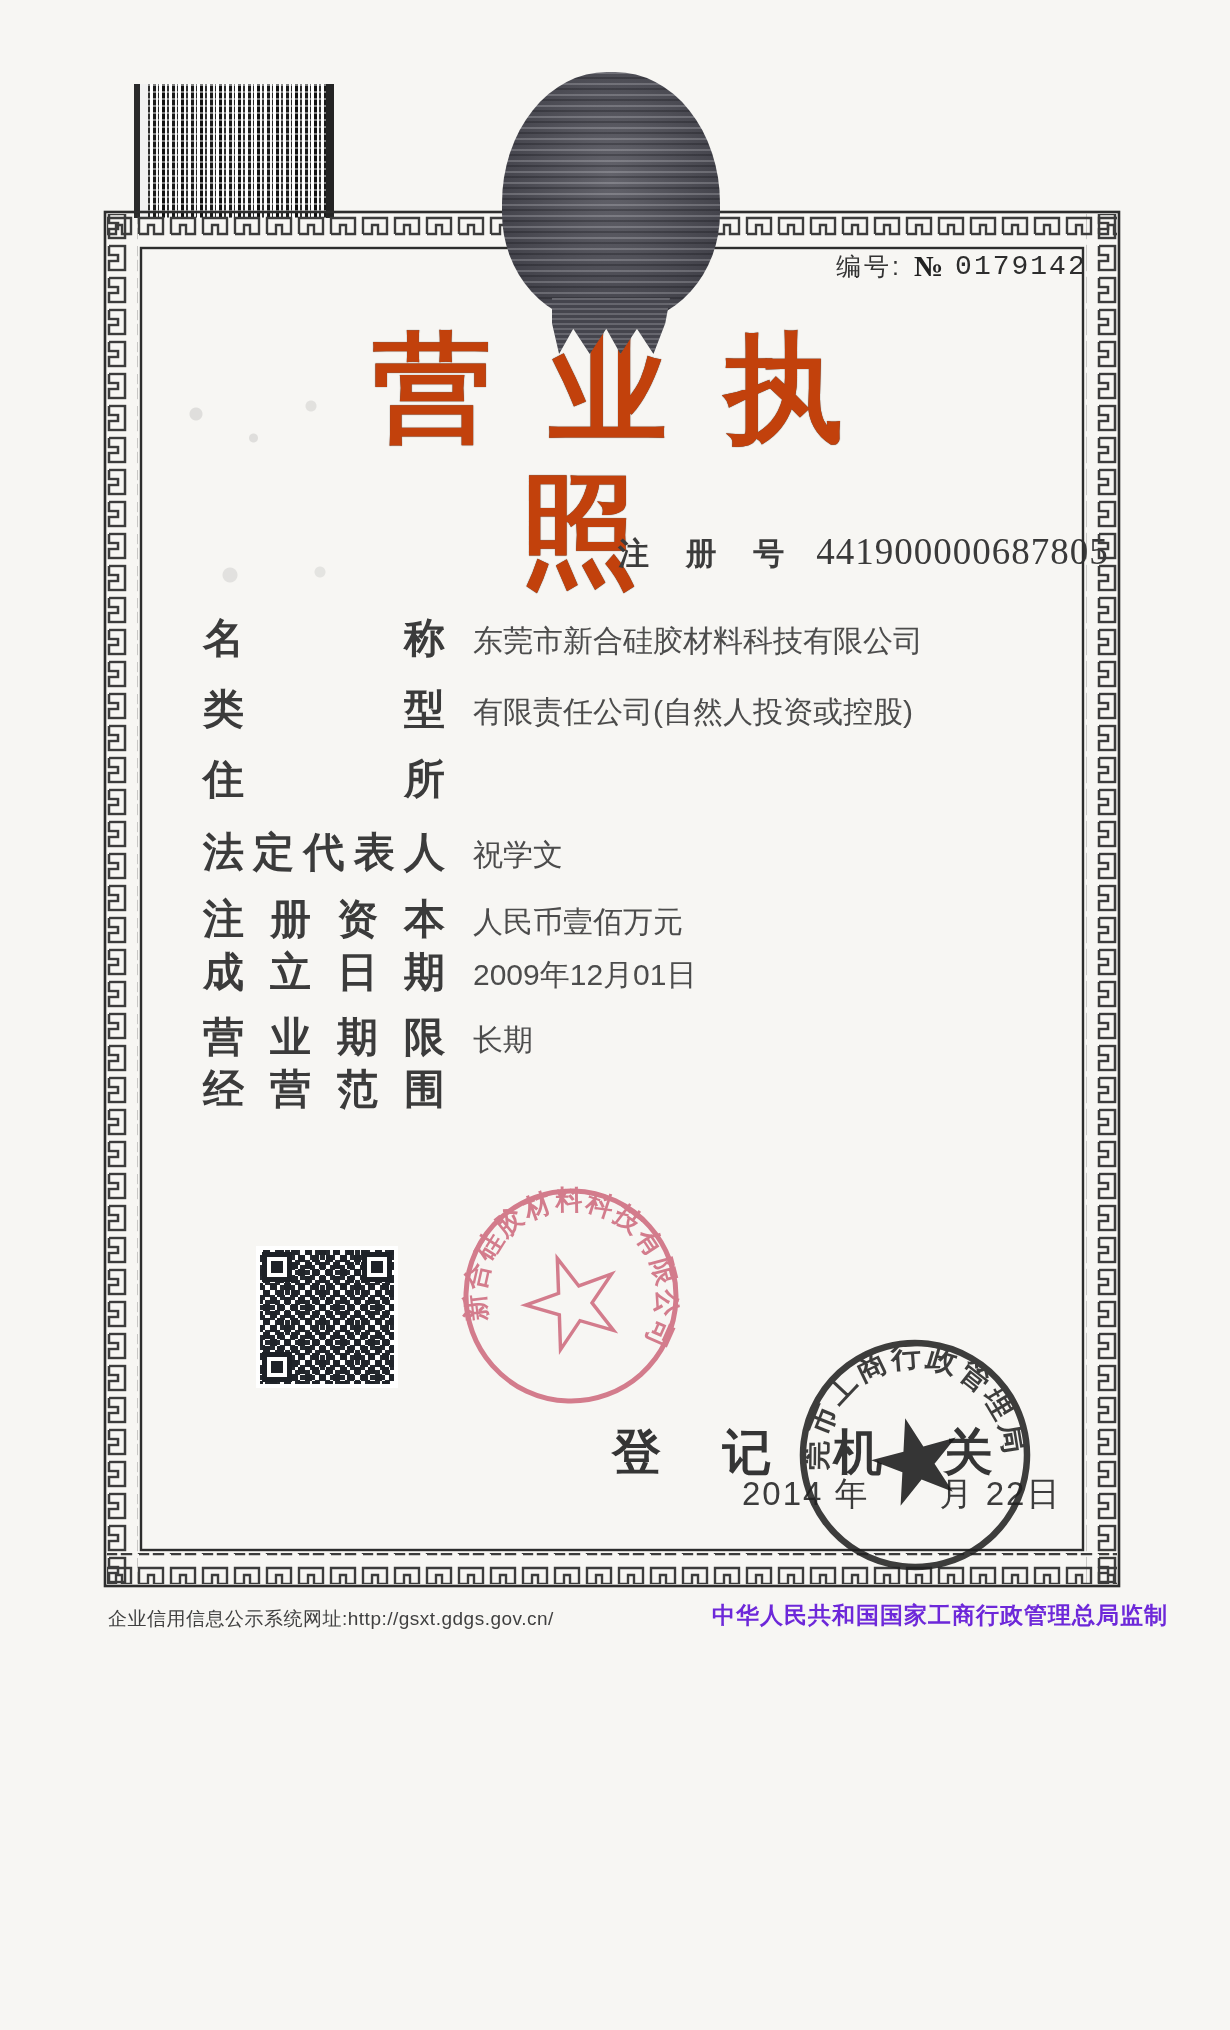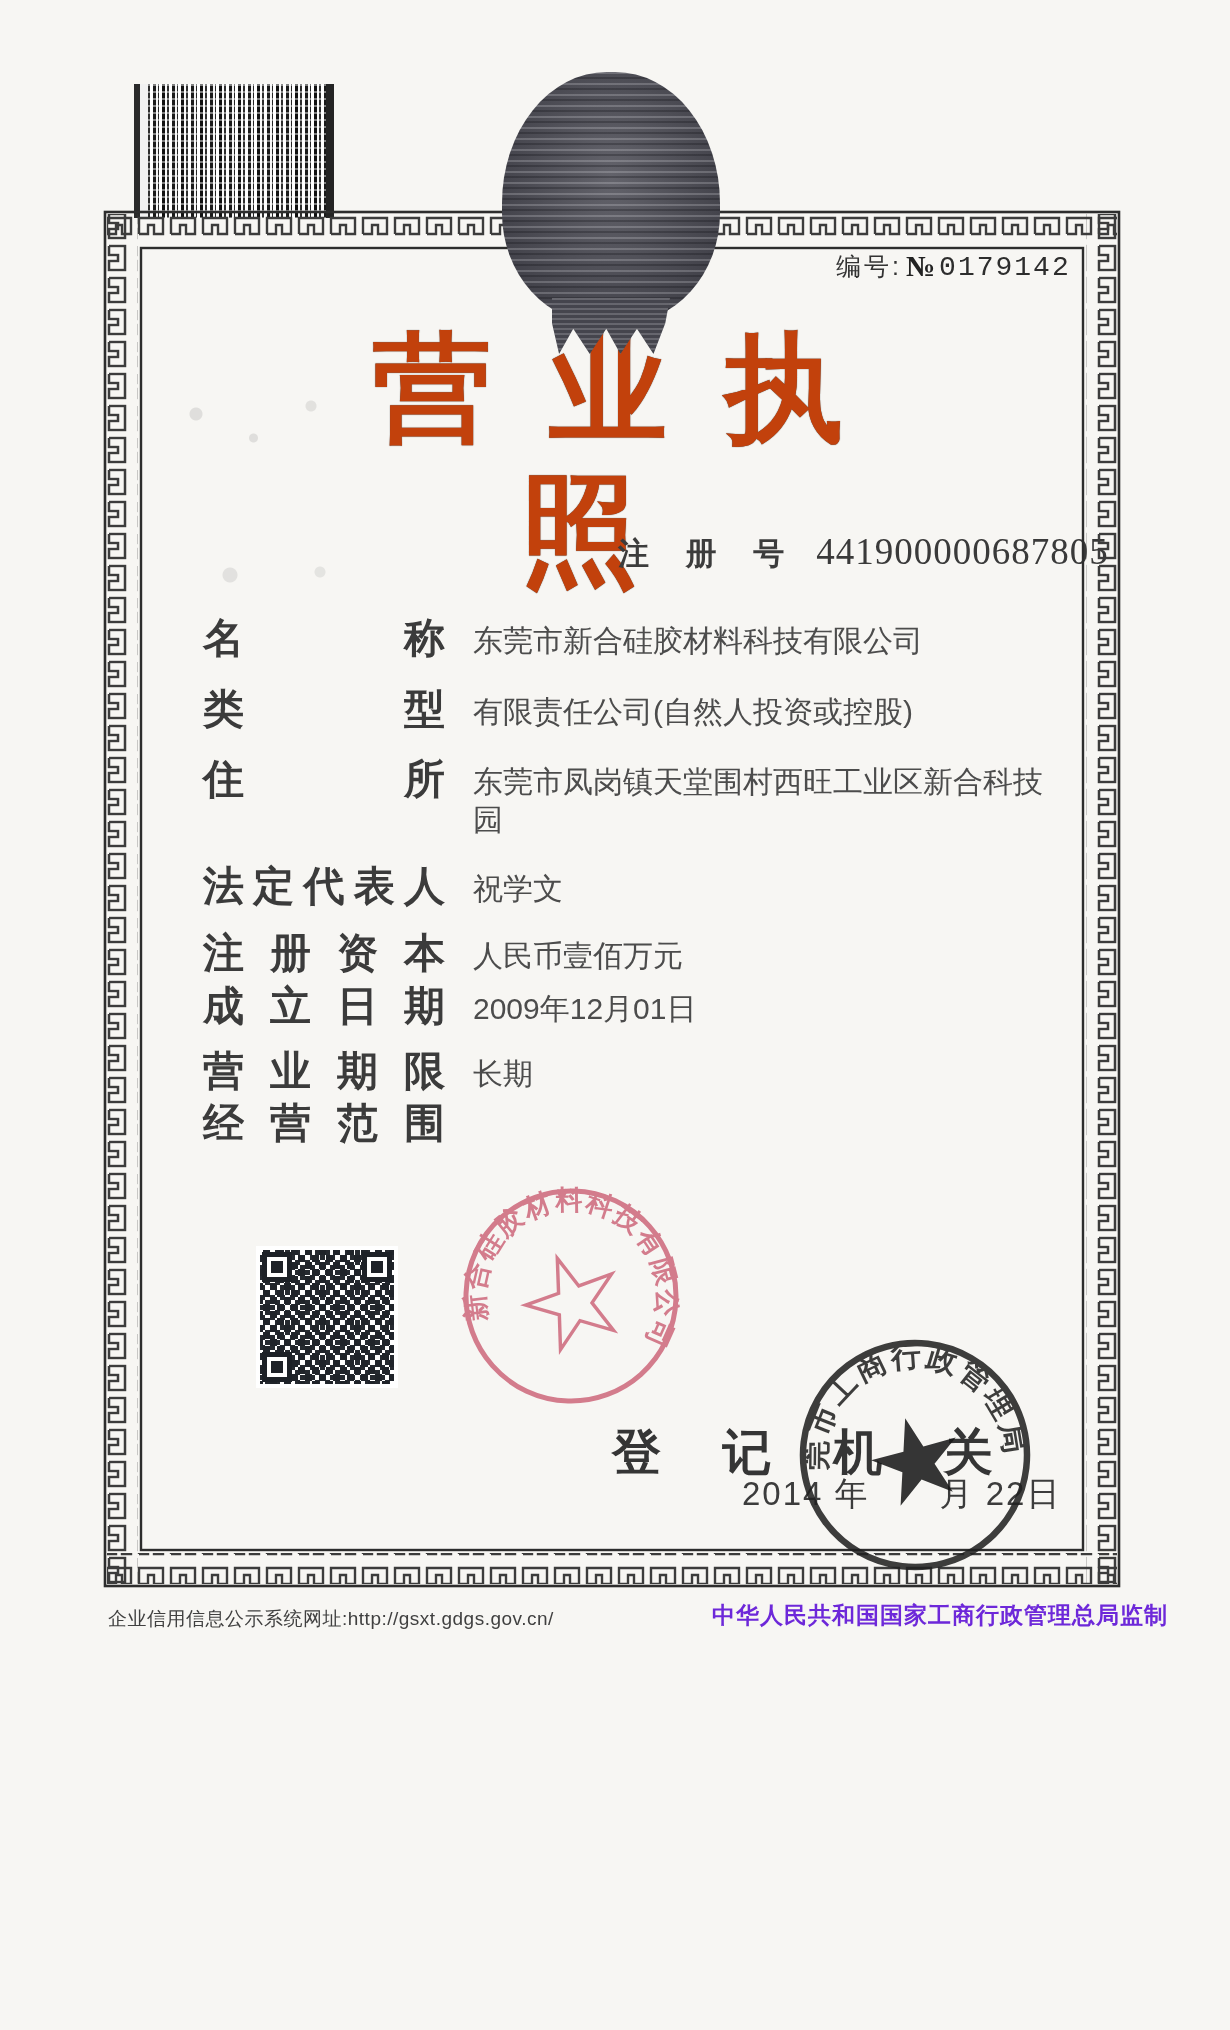--- a/index.html
+++ b/index.html
@@ -42,21 +42,21 @@
   
   .smudge1{left:150px;top:382px;width:230px;height:80px;opacity:.14;
     background:radial-gradient(circle at 20% 40%,#555 0 6px,transparent 7px),
                radial-gradient(circle at 70% 30%,#666 0 5px,transparent 6px),
                radial-gradient(circle at 45% 70%,#555 0 4px,transparent 5px);}
   .smudge2{left:170px;top:545px;width:200px;height:60px;opacity:.12;
     background:radial-gradient(circle at 30% 50%,#555 0 7px,transparent 8px),
                radial-gradient(circle at 75% 45%,#666 0 5px,transparent 6px);}
 
   
-  .serial{left:836px;top:250px;display:flex;align-items:flex-end;gap:4px;z-index:5;}
+  .serial{left:836px;top:250px;display:flex;align-items:center;gap:12px;z-index:5;}
   .serial .lbl{font-size:25px;letter-spacing:3px;color:#333;}
   .serial .nomark{font-size:29px;font-weight:bold;font-family:"Liberation Serif",serif;color:#222;}
   .serial .num{font-size:28px;font-family:Liberation Mono, monospace;color:#2d2d2d;letter-spacing:2px;}
 
   
   .title{
     left:230px;top:318px;width:756px;text-align:center;
     font-size:118px;font-weight:700;color:#c2410c;
     letter-spacing:58px;text-indent:58px;line-height:1.2;
     text-shadow:0 0 1px #333;
@@ -153,21 +153,20 @@
         <span>类</span>
         <span>型</span>
       </span>
     <span class="fvalue">有限责任公司(自然人投资或控股)</span>
   </div>
   <div class="frow mb3">
     <span class="flabel spread">
         <span>住</span>
         <span>所</span>
       </span>
-    <span class="fvalue">东莞市凤岗镇天堂围村西旺工业区新合科技园</span>
   </div>
   <div class="frow mb4">
     <span class="flabel spread">
         <span>法</span>
         <span>定</span>
         <span>代</span>
         <span>表</span>
         <span>人</span>
       </span>
     <span class="fvalue">祝学文</span>

